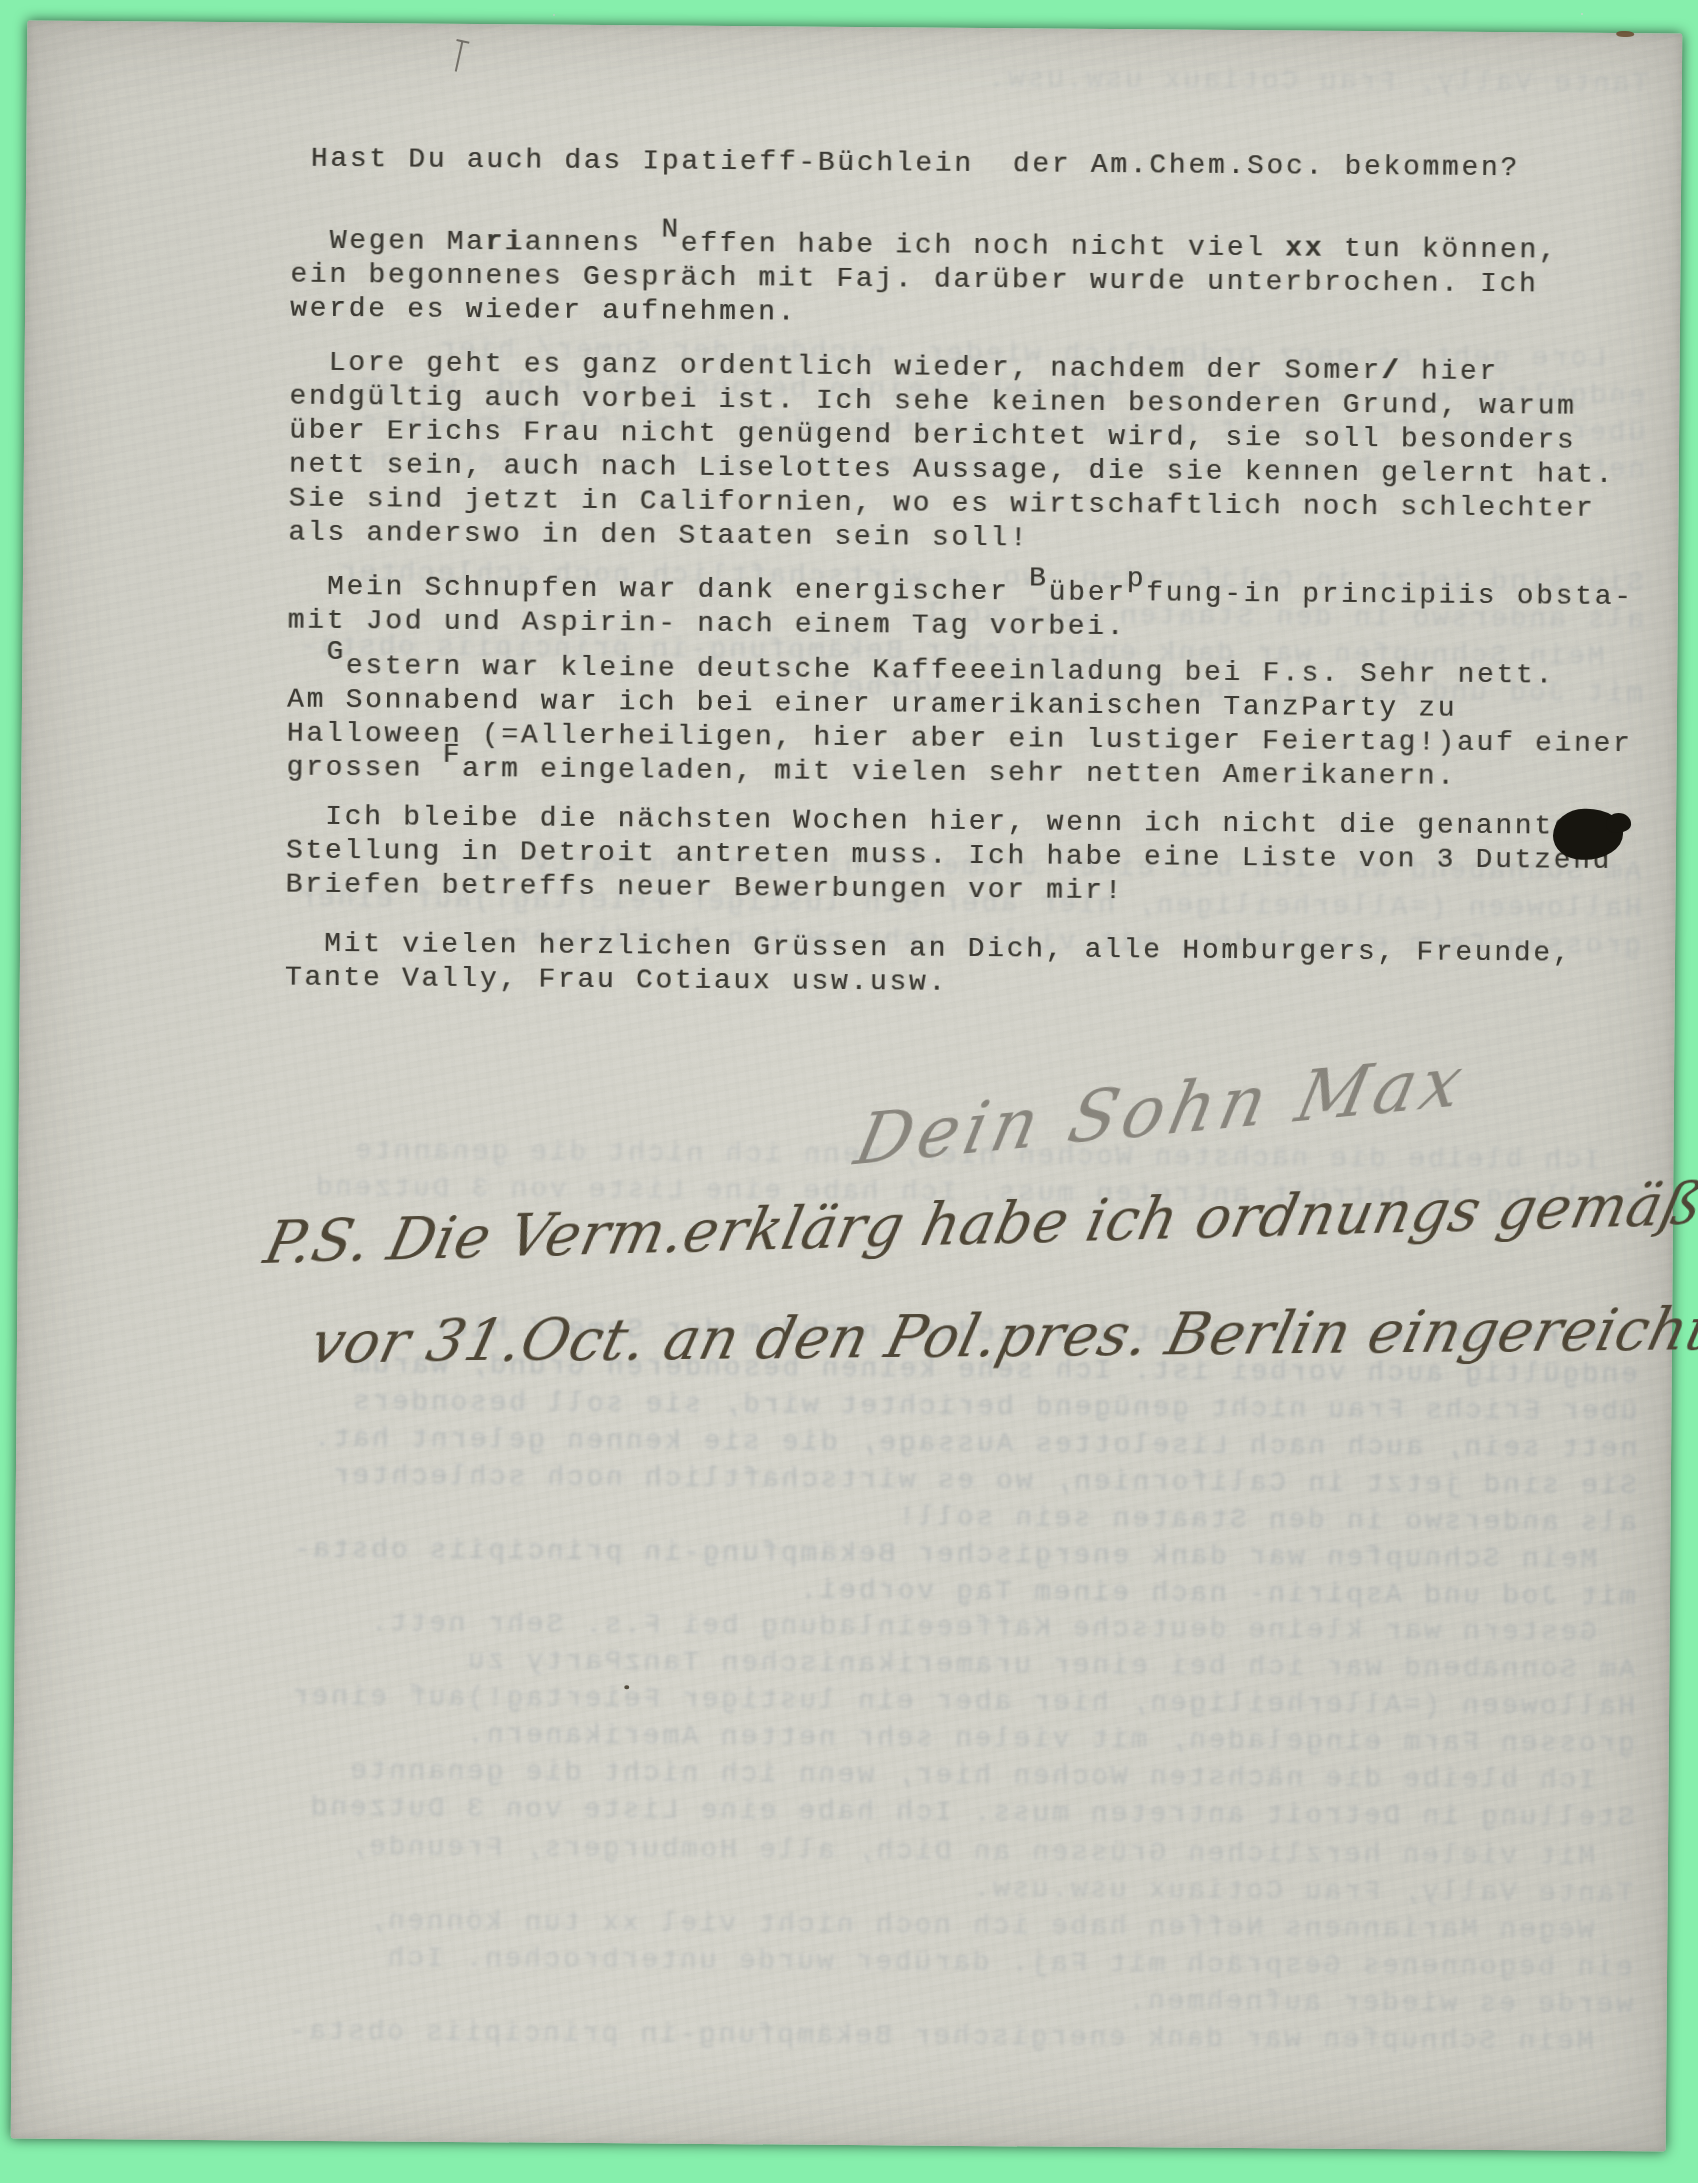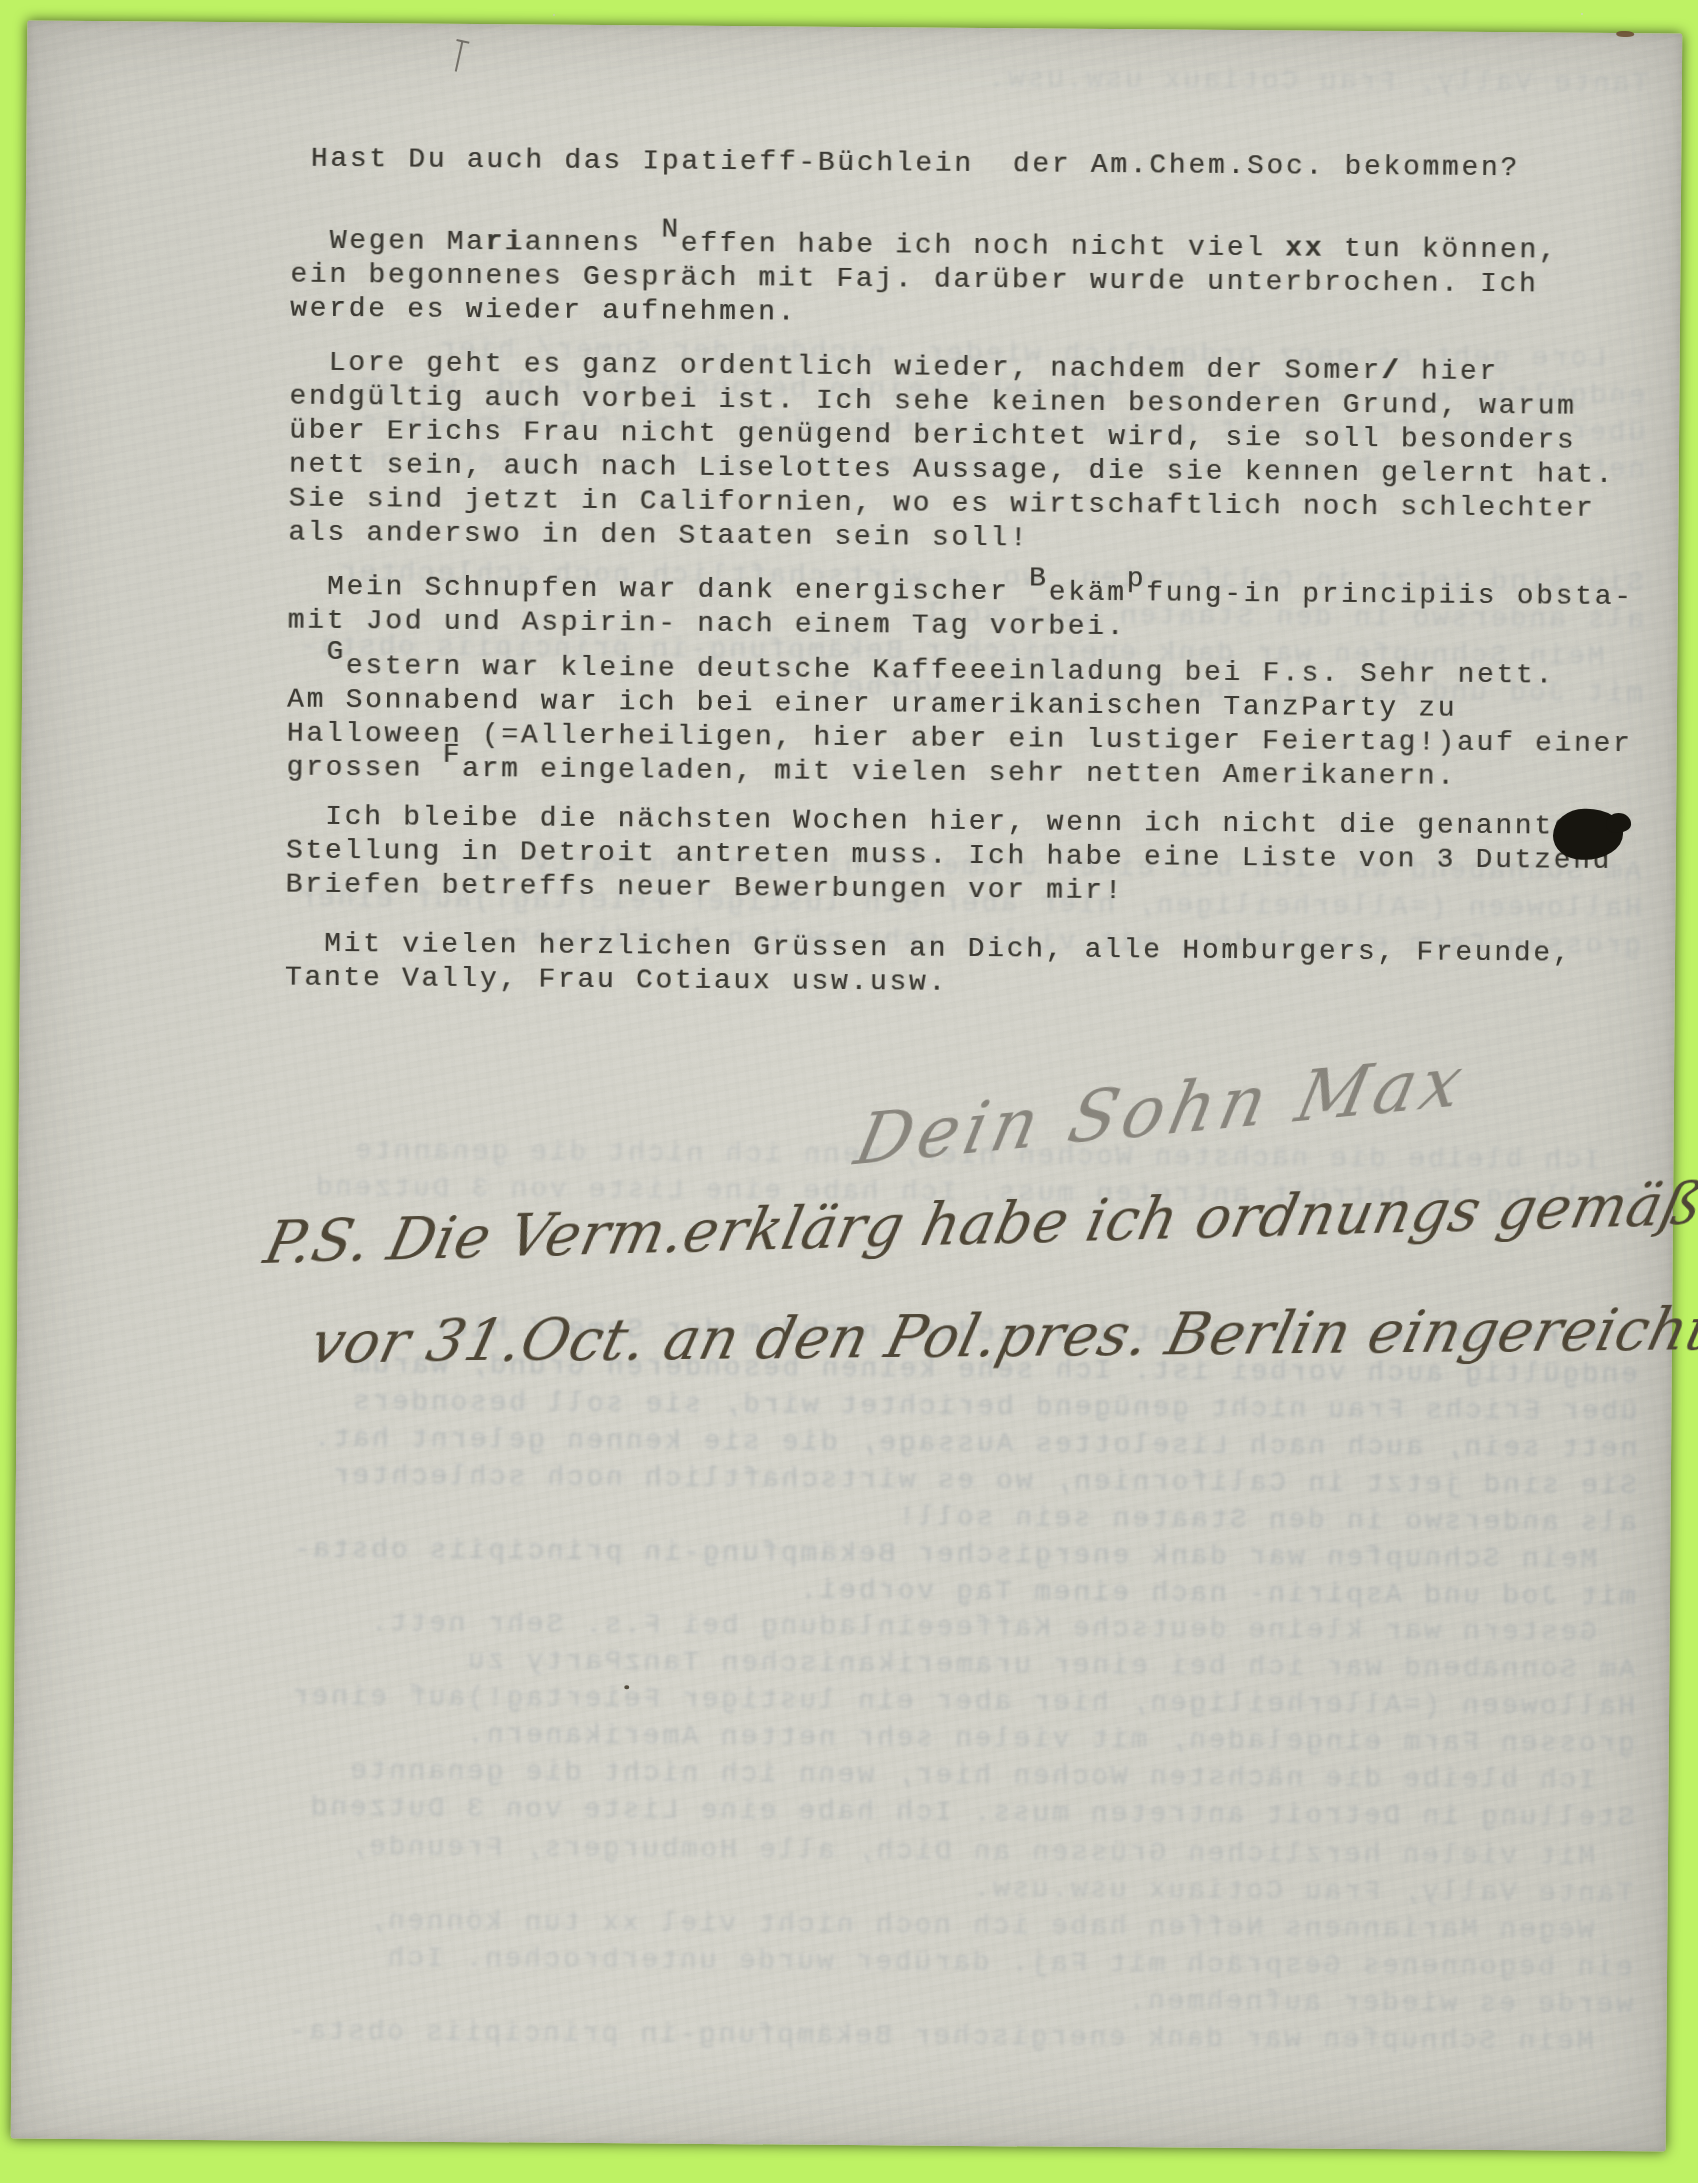--- a/index.html
+++ b/index.html
@@ -1,21 +1,21 @@
 <!DOCTYPE html>
 <html style="font-size:9.4px"><head>
 <meta charset="utf-8">
 <style>
   html,body{margin:0;padding:0;}
   body{
     width:1698px;height:2183px;position:relative;overflow:hidden;
     background:#282521;
     font-family:"Liberation Mono", monospace;
   }
-  .scan{position:absolute;inset:0;background:#bef264;}
+  .scan{position:absolute;inset:0;background:#86efac;}
   .dust{position:absolute;border-radius:50%;background:#cfd2cc;opacity:.8;}
   .dust1{left:553px;top:14px;width:2.4px;height:2.4px;}
   .dust2{left:1581px;top:13px;width:1.8px;height:1.8px;}
 
   .paper{
     position:absolute;left:19px;top:27px;width:1655px;height:2118px;
     background:linear-gradient(100deg,#cccbc2 0%,#d4d3ca 22%,#d6d5cc 48%,#d2d1c8 72%,#c9c8bf 100%);
     transform:rotate(0.45deg);transform-origin:50% 50%;
     box-shadow:0 0 13px rgba(0,0,0,.65), inset 0 0 83px rgba(104,101,92,.30), inset 0 0 10.6px rgba(104,101,92,.25);
     border-radius:2.4px;
@@ -119,21 +119,21 @@
     <div class="bleed" data-bleed="3"><div>  Ich bleibe die nächsten Wochen hier, wenn ich nicht die genannte</div><div>Stellung in Detroit antreten muss. Ich habe eine Liste von 3 Dutzend</div></div>
     <div class="bleed" data-bleed="4"><div>  Lore geht es ganz ordentlich wieder, nachdem der Somer/ hier</div><div>endgültig auch vorbei ist. Ich sehe keinen besonderen Grund, warum</div><div>über Erichs Frau nicht genügend berichtet wird, sie soll besonders</div><div>nett sein, auch nach Liselottes Aussage, die sie kennen gelernt hat.</div><div>Sie sind jetzt in Californien, wo es wirtschaftlich noch schlechter</div><div>als anderswo in den Staaten sein soll!</div><div>  Mein Schnupfen war dank energischer Bekämpfung-in principiis obsta-</div><div>mit Jod und Aspirin- nach einem Tag vorbei.</div></div>
     <div class="bleed" data-bleed="5"><div>  Gestern war kleine deutsche Kaffeeeinladung bei F.s. Sehr nett.</div><div>Am Sonnabend war ich bei einer uramerikanischen TanzParty zu</div><div>Halloween (=Allerheiligen, hier aber ein lustiger Feiertag!)auf einer</div><div>grossen Farm eingeladen, mit vielen sehr netten Amerikanern.</div><div>  Ich bleibe die nächsten Wochen hier, wenn ich nicht die genannte</div><div>Stellung in Detroit antreten muss. Ich habe eine Liste von 3 Dutzend</div></div>
     <div class="bleed" data-bleed="6"><div>  Mit vielen herzlichen Grüssen an Dich, alle Homburgers, Freunde,</div><div>Tante Vally, Frau Cotiaux usw.usw.</div><div>  Wegen Mariannens Neffen habe ich noch nicht viel xx tun können,</div><div>ein begonnenes Gespräch mit Faj. darüber wurde unterbrochen. Ich</div><div>werde es wieder aufnehmen.</div><div>  Mein Schnupfen war dank energischer Bekämpfung-in principiis obsta-</div></div>
     <div class="bleed" data-bleed="7"><div>Tante Vally, Frau Cotiaux usw.usw.</div></div>
 
     <div class="typed">
       <div class="para" data-para="0"><div class="tline"><span> Hast Du auch das Ipatieff-Büchlein  der Am.Chem.Soc. bekommen?</span></div></div>
       <div class="para" data-para="1"><div class="tline"><span>  Wegen Ma</span><span class="over">ri</span><span>annens </span><span class="sup">N</span><span>effen habe ich noch nicht viel </span><span class="over">xx</span><span> tun können,</span></div><div class="tline"><span>ein begonnenes Gespräch mit Faj. darüber wurde unterbrochen. Ich</span></div><div class="tline"><span>werde es wieder aufnehmen.</span></div></div>
       <div class="para" data-para="2"><div class="tline"><span>  Lore geht es ganz ordentlich wieder, nachdem der Somer</span><span class="over">/</span><span> hier</span></div><div class="tline"><span>endgültig auch vorbei ist. Ich sehe keinen besonderen Grund, warum</span></div><div class="tline"><span>über Erichs Frau nicht genügend berichtet wird, sie soll besonders</span></div><div class="tline"><span>nett sein, auch nach Liselottes Aussage, die sie kennen gelernt hat.</span></div><div class="tline"><span>Sie sind jetzt in Californien, wo es wirtschaftlich noch schlechter</span></div><div class="tline"><span>als anderswo in den Staaten sein soll!</span></div></div>
-      <div class="para" data-para="3"><div class="tline"><span>  Mein Schnupfen war dank energischer </span><span class="sup">B</span><span>ekäm</span><span class="sup">p</span><span>fung-in principiis obsta-</span></div><div class="tline"><span>mit Jod und Aspirin- nach einem Tag vorbei.</span></div></div>
+      <div class="para" data-para="3"><div class="tline"><span>  Mein Schnupfen war dank energischer </span><span class="sup">B</span><span>über</span><span class="sup">p</span><span>fung-in principiis obsta-</span></div><div class="tline"><span>mit Jod und Aspirin- nach einem Tag vorbei.</span></div></div>
       <div class="para" data-para="4"><div class="tline"><span>  </span><span class="sup">G</span><span>estern war kleine deutsche Kaffeeeinladung bei F.s. Sehr nett.</span></div><div class="tline"><span>Am Sonnabend war ich bei einer uramerikanischen TanzParty zu</span></div><div class="tline"><span>Halloween (=Allerheiligen, hier aber ein lustiger Feiertag!)auf einer</span></div><div class="tline"><span>grossen </span><span class="sup">F</span><span>arm eingeladen, mit vielen sehr netten Amerikanern.</span></div></div>
       <div class="para" data-para="5"><div class="tline"><span>  Ich bleibe die nächsten Wochen hier, wenn ich nicht die genannte</span></div><div class="tline"><span>Stellung in Detroit antreten muss. Ich habe eine Liste von 3 Dutzend</span></div><div class="tline"><span>Briefen betreffs neuer Bewerbungen vor mir!</span></div></div>
       <div class="para" data-para="6"><div class="tline"><span>  Mit vielen herzlichen Grüssen an Dich, alle Homburgers, Freunde,</span></div><div class="tline"><span>Tante Vally, Frau Cotiaux usw.usw.</span></div></div>
     </div>
 
     <div class="signature">Dein Sohn Max</div>
 
     <div class="ps-line ps1">P.S. Die Verm.erklärg habe ich ordnungs gemäß</div>
     <div class="ps-line ps2">vor 31.Oct. an den Pol.pres. Berlin eingereicht.</div>
 

